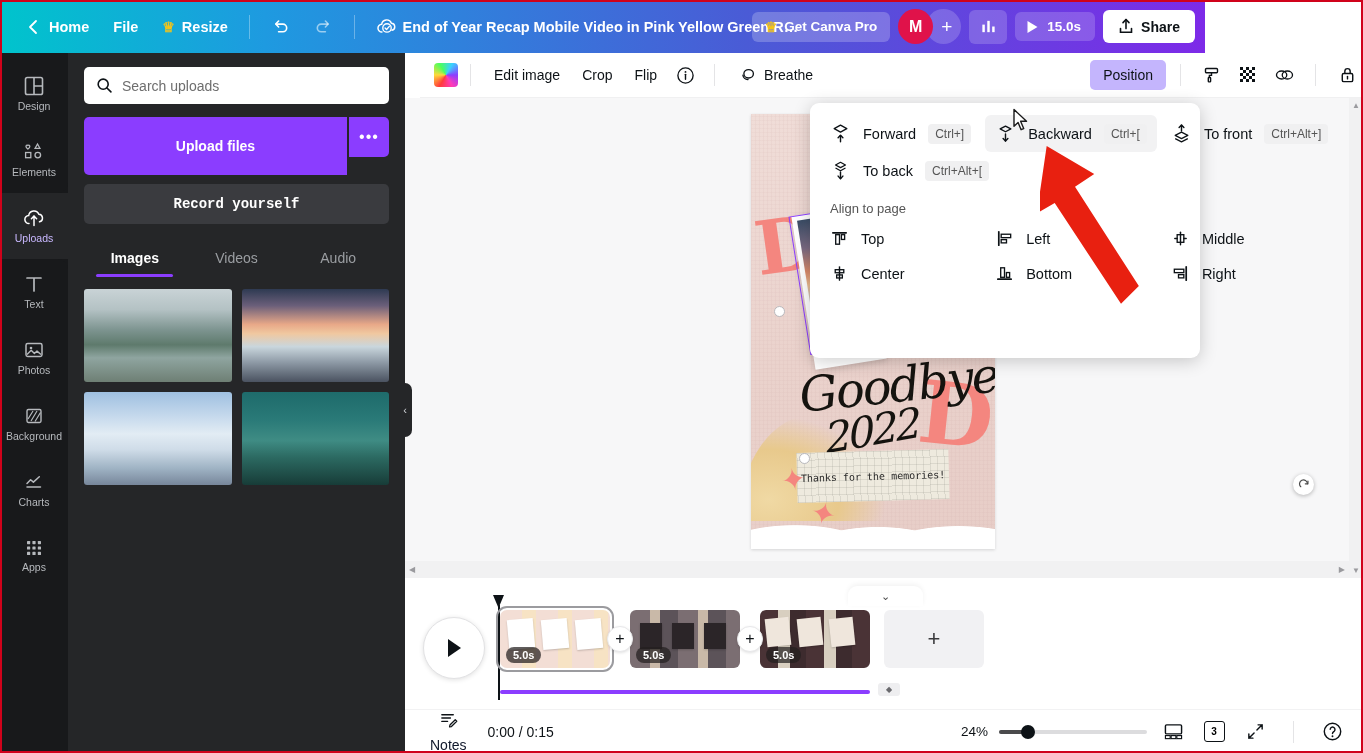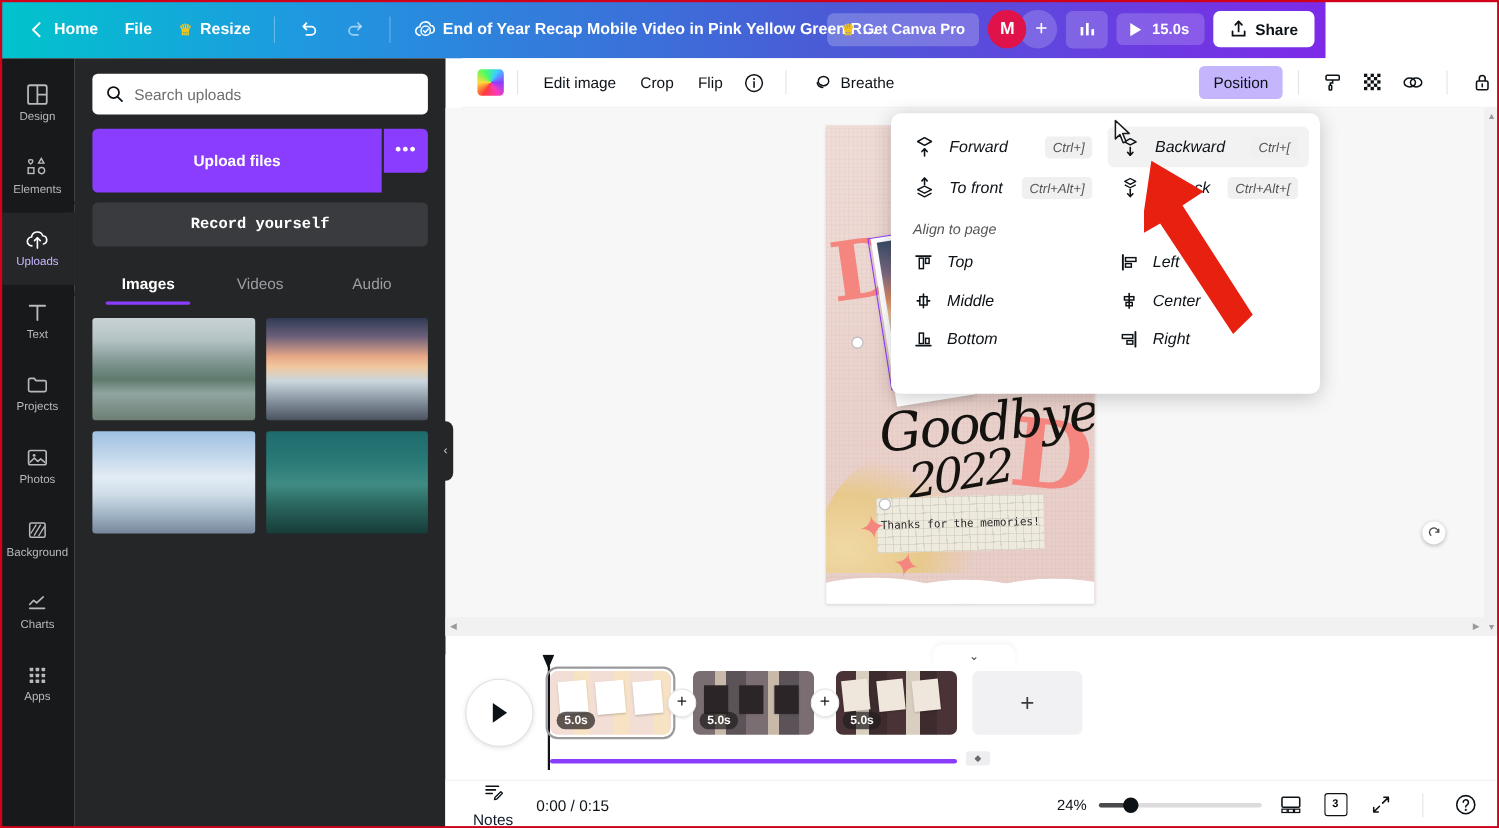--- a/index.html
+++ b/index.html
@@ -251,21 +251,21 @@
     display: flex; align-items: center; justify-content: center;
     font-size: 10px; color: #4a4a4a; z-index: 5; cursor: grab;
   }
 
   
   .dropdown {
     position: absolute; left: 810px; top: 103px; width: 390px; height: 255px;
     background: #fff; border-radius: 9px; box-shadow: 0 3px 18px rgba(0,0,0,.20);
     z-index: 20; padding: 12px 10px;
   }
-  .dd-grid { display: grid; grid-template-columns: 1fr 1fr; column-gap: 4px; row-gap: 0; font-style: italic; }
+  .dd-grid { display: grid; grid-template-columns: 1fr 1fr 1fr; column-gap: 4px; row-gap: 0; }
   .dd-item {
     display: flex; align-items: center; gap: 12px; padding: 8px 10px;
     border-radius: 6px; cursor: pointer; font-size: 14.5px; color: #0d1216;
   }
   .dd-item:hover, .dd-item.hovered { background: #f2f2f3; }
   .dd-label { flex: 0 0 auto; }
   .dd-kbd {
     margin-left: auto; font-size: 12px; color: #555; background: #f0f0f1;
     border-radius: 4px; padding: 3px 7px; white-space: nowrap;
   }
@@ -508,28 +508,20 @@
       </span>
       <span class="rail-label">Uploads</span>
     </div>
     <div class="rail-item">
       <span class="ico">
         <svg width="22" height="22" viewBox="0 0 22 22">
             <path d="M4 5h14M11 5v13" stroke="#b6b9bd" stroke-width="1.7" stroke-linecap="round"></path>
           </svg>
       </span>
       <span class="rail-label">Text</span>
-    </div>
-    <div class="rail-item">
-      <span class="ico">
-        <svg width="22" height="22" viewBox="0 0 22 22">
-            <path d="M3 6.5a1.5 1.5 0 011.5-1.5h3.6l1.6 2h7.8A1.5 1.5 0 0119 8.5v7A1.5 1.5 0 0117.5 17h-13A1.5 1.5 0 013 15.5z" stroke="#b6b9bd" stroke-width="1.5" fill="none"></path>
-          </svg>
-      </span>
-      <span class="rail-label">Projects</span>
     </div>
     <div class="rail-item">
       <span class="ico">
         <svg width="22" height="22" viewBox="0 0 22 22">
             <rect x="3" y="4.5" width="16" height="13" rx="1.7" stroke="#b6b9bd" stroke-width="1.5" fill="none"></rect>
             <circle cx="8" cy="9" r="1.3" fill="#b6b9bd"></circle>
             <path d="M4 15.5l4.2-4.2 3.2 3.2 2.6-2.4L18 15.5" stroke="#b6b9bd" stroke-width="1.4" fill="none" stroke-linejoin="round"></path>
           </svg>
       </span>
       <span class="rail-label">Photos</span>

